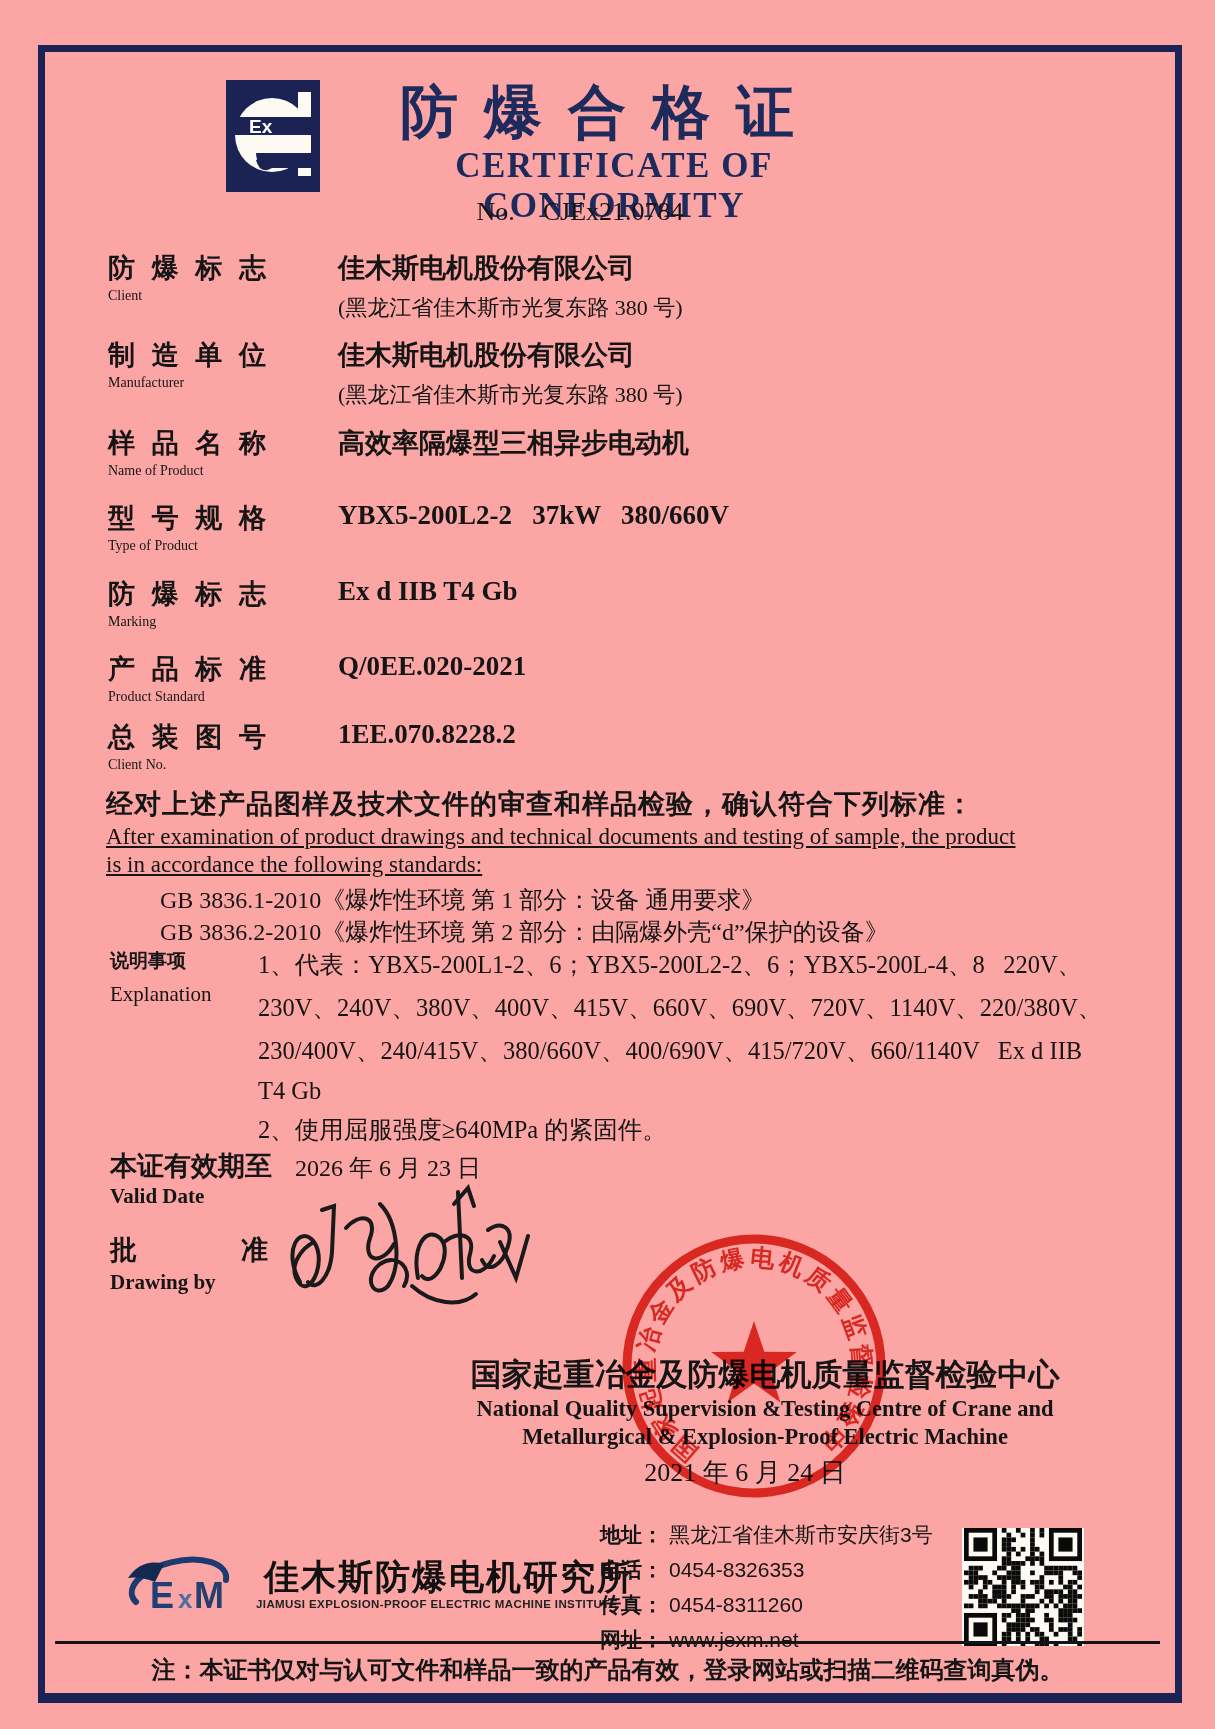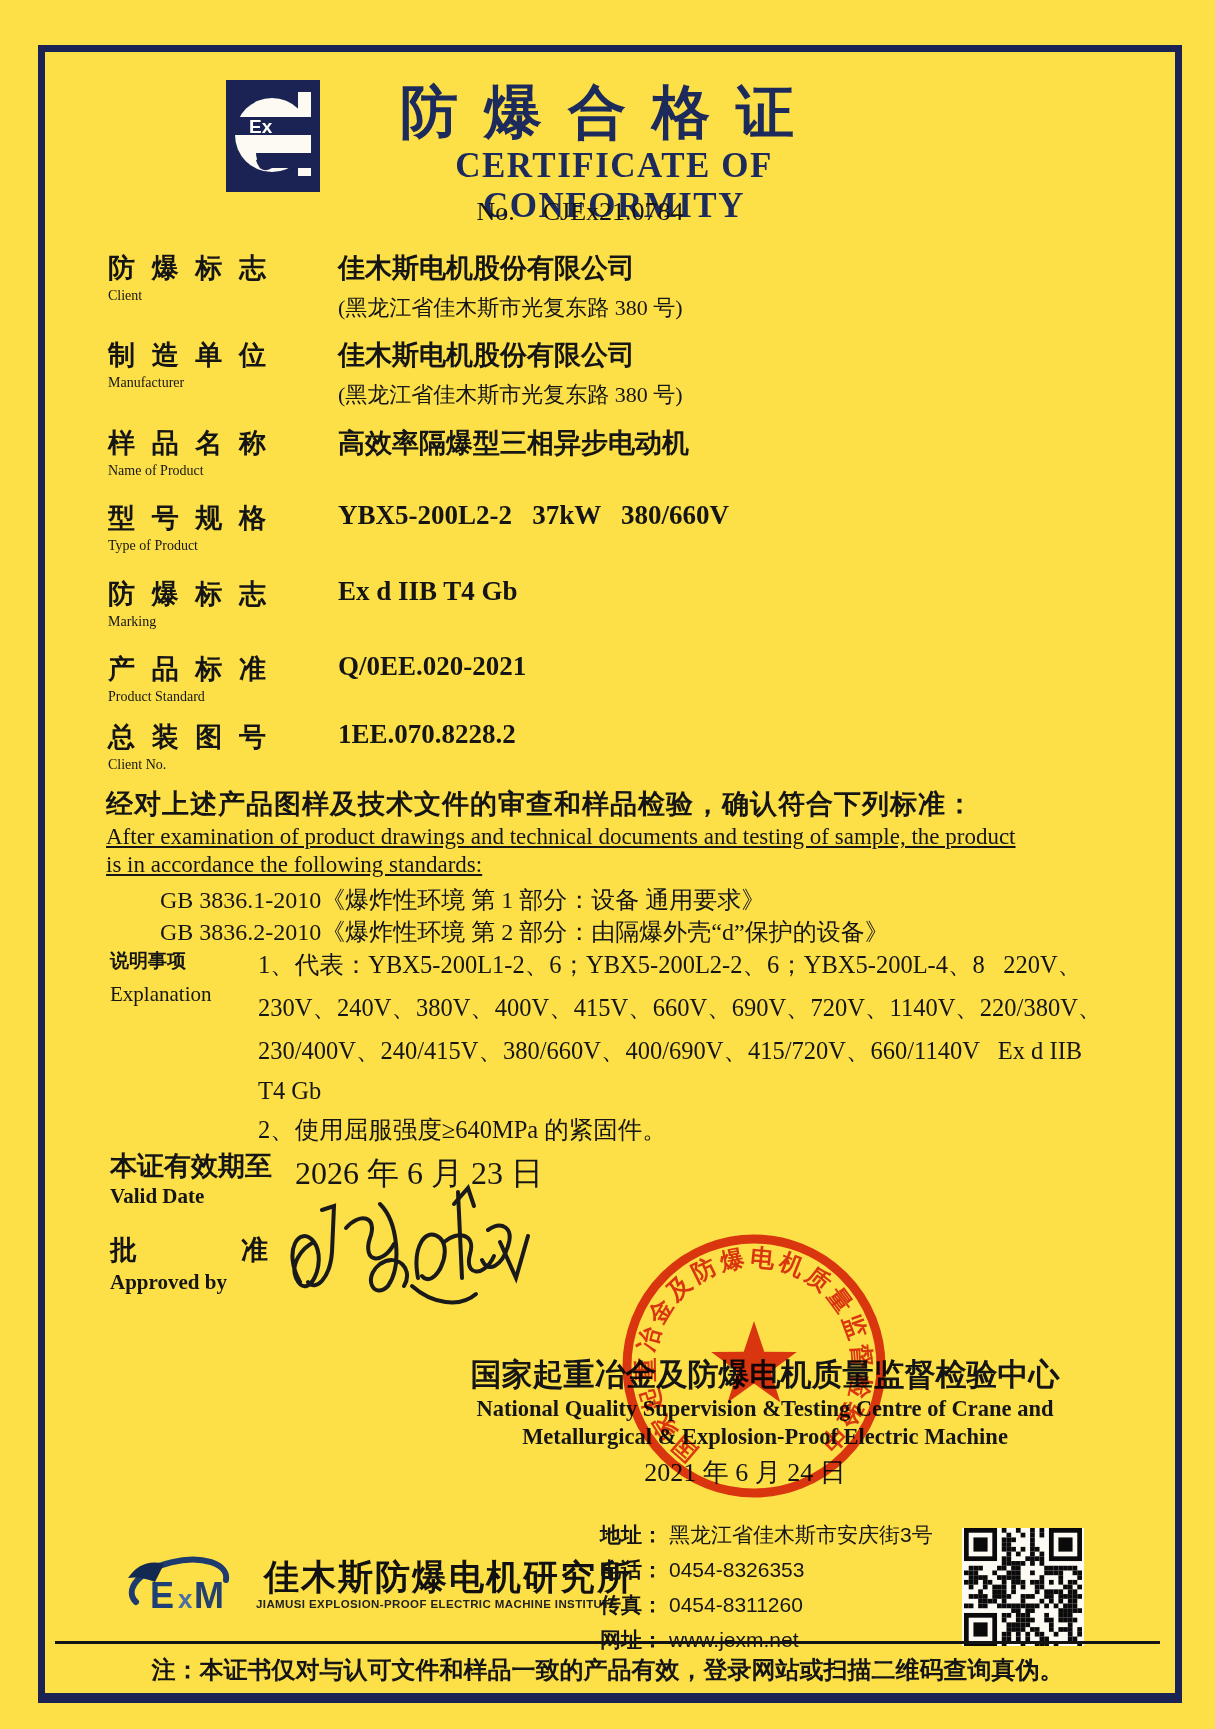--- a/index.html
+++ b/index.html
@@ -1,16 +1,16 @@
 <!DOCTYPE html>
 <html><head>
 <meta charset="utf-8">
 <style>
   html,body{margin:0;padding:0;background:#e8e8e8;}
-  .page{position:relative;width:1215px;height:1729px;background:#fde047;overflow:hidden;
+  .page{position:relative;width:1215px;height:1729px;background:#fca5a5;overflow:hidden;
         font-family:"Liberation Serif",serif;color:#151515;}
   .frame{position:absolute;left:38px;top:45px;width:1144px;height:1658px;box-sizing:border-box;
          border:7px solid #1b2254;border-bottom-width:10px;}
   .abs{position:absolute;}
   .title-zh{left:320px;top:74px;width:580px;text-align:center;font-size:58px;font-weight:bold;
             font-family:"Liberation Sans",sans-serif;letter-spacing:26px;color:#1c2a5c;}
   .title-en{left:324px;top:146px;width:580px;text-align:center;font-size:35px;font-weight:bold;
             letter-spacing:1.5px;color:#1c2a5c;}
   .no-line{left:0;top:197px;width:1160px;text-align:center;font-size:26px;}
   .no-line .num{margin-left:28px;}
@@ -116,24 +116,24 @@
   <div class="abs" style="left:110px;top:948px;font-size:19px;font-weight:bold;font-family:'Liberation Sans',sans-serif;">说明事项</div>
   <div class="abs" style="left:110px;top:982px;font-size:21px;">Explanation</div>
   <div class="abs exp-line" style="left:258px;top:948px;">1、代表：YBX5-200L1-2、6；YBX5-200L2-2、6；YBX5-200L-4、8   220V、</div>
   <div class="abs exp-line" style="left:258px;top:991px;">230V、240V、380V、400V、415V、660V、690V、720V、1140V、220/380V、</div>
   <div class="abs exp-line" style="left:258px;top:1034px;">230/400V、240/415V、380/660V、400/690V、415/720V、660/1140V   Ex d IIB</div>
   <div class="abs exp-line" style="left:258px;top:1077px;">T4 Gb</div>
   <div class="abs exp-line" style="left:258px;top:1113px;">2、使用屈服强度≥640MPa 的紧固件。</div>
 
   <div class="abs" style="left:110px;top:1148px;font-size:27px;font-weight:bold;font-family:'Liberation Sans',sans-serif;">本证有效期至</div>
   <div class="abs" style="left:110px;top:1184px;font-size:21px;font-weight:bold;">Valid Date</div>
-  <div class="abs" style="left:295px;top:1152px;font-size:32px;font-weight:500;">2026 年 6 月 23 日</div>
+  <div class="abs" style="left:295px;top:1152px;font-size:24px;font-weight:500;">2026 年 6 月 23 日</div>
 
   <div class="abs row-label-zh" style="left:110px;top:1232px;">批准</div>
-  <div class="abs" style="left:110px;top:1270px;font-size:21px;font-weight:bold;">Approved by</div>
+  <div class="abs" style="left:110px;top:1270px;font-size:21px;font-weight:bold;">Drawing by</div>
 
   <svg class="abs sig-svg" width="280" height="165" viewBox="0 0 280 165">
     <g fill="none" stroke="#1a1a1a" stroke-width="4" stroke-linecap="round">
       <path d="M38,100 C20,68 38,42 52,60 C66,80 46,122 34,96 C28,82 40,66 52,60"></path>
       <path d="M60,28 L72,24 L70,70 C68,96 54,110 46,100"></path>
       <path d="M84,46 C98,30 116,34 108,56 C100,80 120,84 132,62"></path>
       <path d="M118,22 C136,40 140,84 126,104 C112,118 100,96 118,82 C136,70 152,88 142,104"></path>
       <path d="M156,96 C150,64 164,44 178,56 C192,70 172,108 160,94"></path>
       <path d="M196,10 L200,96"></path>
       <path d="M192,22 L206,6 L212,24"></path>

